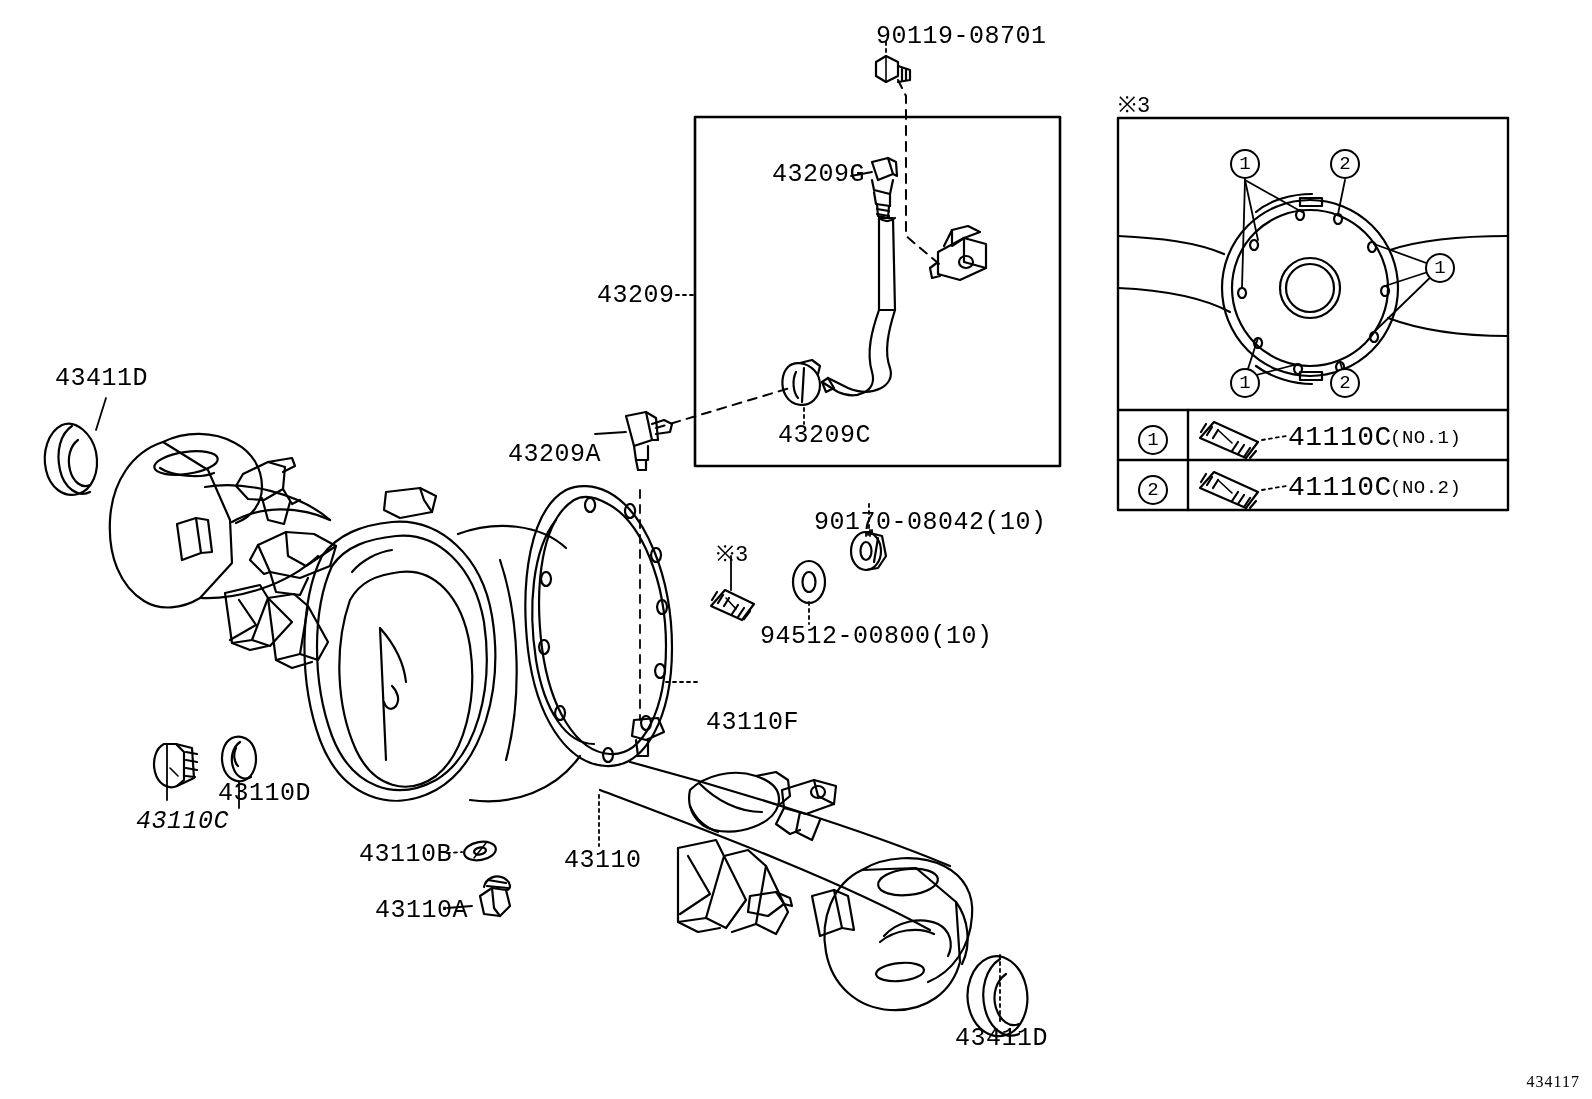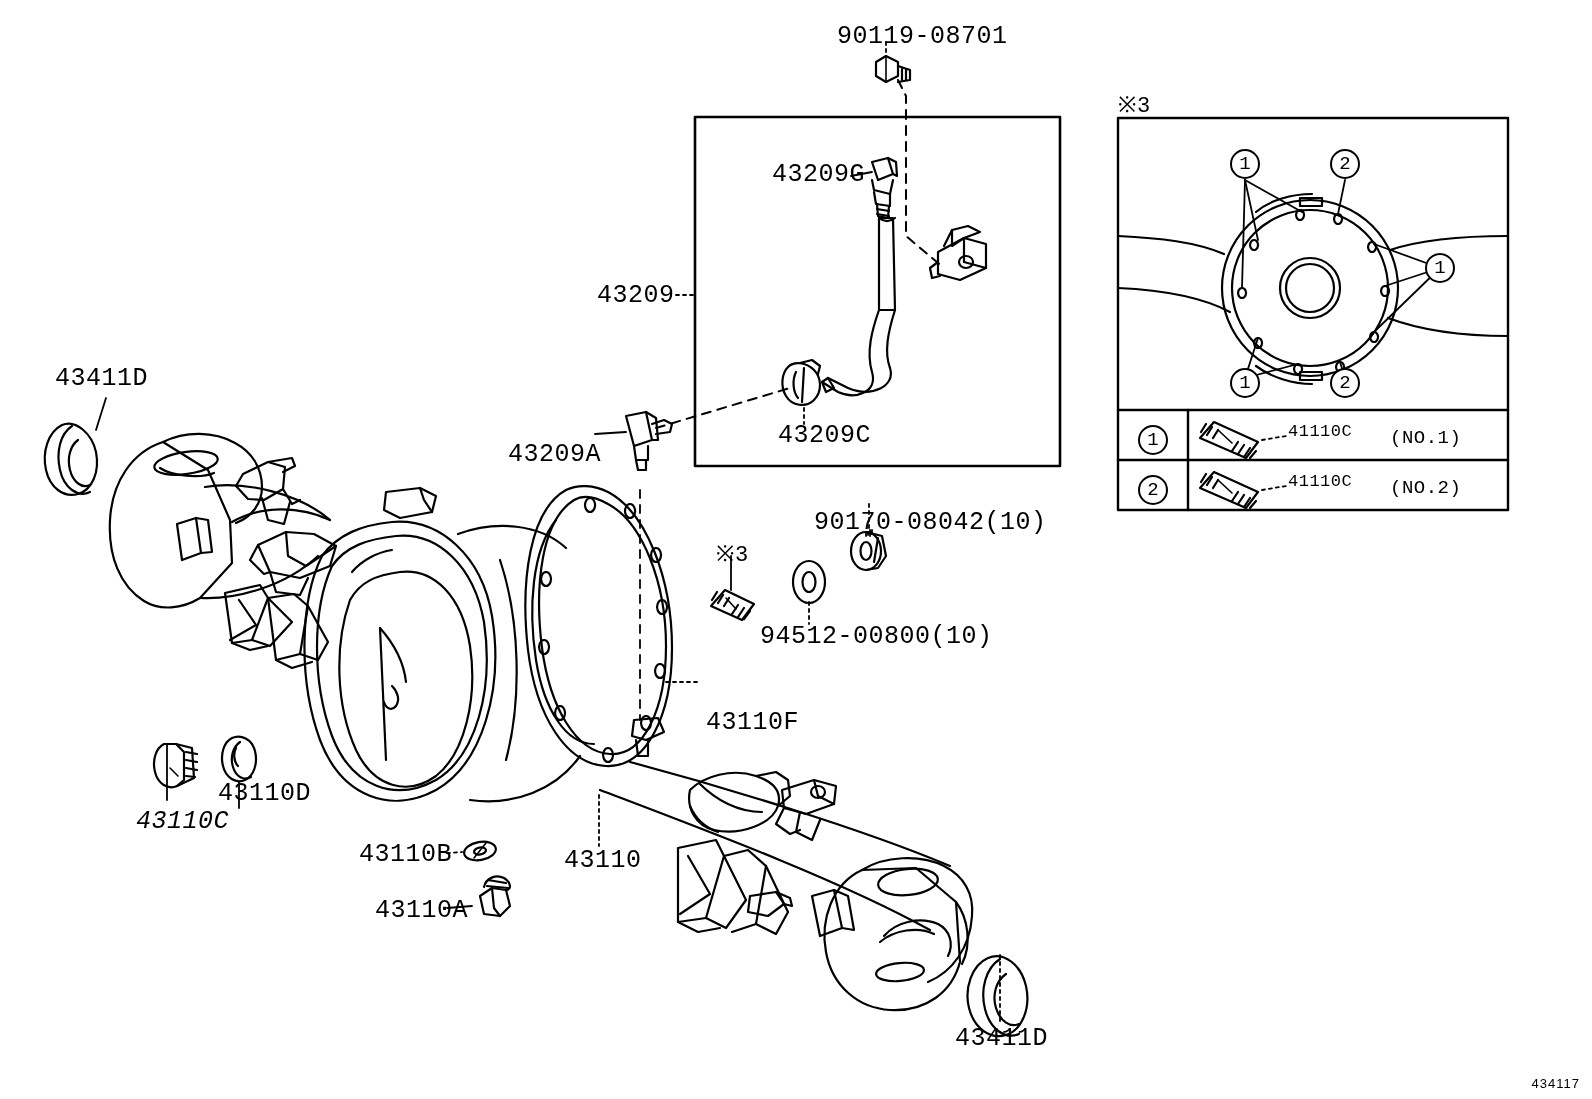--- a/index.html
+++ b/index.html
@@ -10,27 +10,27 @@
     color:#000;overflow:hidden;position:relative;
   }
   #stage{position:absolute;left:0;top:0;width:1592px;height:1099px;}
   svg#art{position:absolute;left:0;top:0;width:1592px;height:1099px;}
   .lbl{
     position:absolute;white-space:nowrap;
     font-family:"Liberation Mono","DejaVu Sans Mono",monospace;
     color:#000;letter-spacing:0.5px;
   }
   .lbl-main{font-size:25px;}
-  .lbl-tbl{font-size:17px;}
+  .lbl-tbl{font-size:28px;}
   .lbl-sub{font-size:19px;}
   .lbl-ref{font-size:22px;}
   .diagid{
     position:absolute;right:12px;bottom:8px;
-    font-size:13px;letter-spacing:1px;
-    font-family:Liberation Sans, sans-serif;
+    font-size:16px;letter-spacing:1px;
+    font-family:Liberation Serif, serif;
   }
   .circnum{
     position:absolute;width:30px;height:30px;border:2px solid #000;
     border-radius:50%;display:flex;align-items:center;justify-content:center;
     font-size:19px;font-family:"Liberation Mono","DejaVu Sans Mono",monospace;
     background:#fff;box-sizing:border-box;
   }
 </style>
 </head>
 <body>
@@ -379,21 +379,21 @@
       <path d="M866,532 L866,534 L866,536" stroke-width="1.8"></path>
       <path d="M870,530 L870,536" stroke-width="1.8" stroke-dasharray="3,4"></path>
       <path d="M870,532 L870,536" stroke-width="1.8"></path>
       <path d="M871,534 L871,532" stroke-width="1.8"></path>
       <path d="M872,534 L872,530" stroke-width="1.8"></path>
       <path d="M868,532 L868,535" stroke-width="1.8"></path>
       <path d="M869,504 L869,532" stroke-width="1.8" stroke-dasharray="3,4"></path>
     </g>
   </svg>
 
-  <div class="lbl lbl-main" style="left:837px;top:22px;">90119-08701</div>
+  <div class="lbl lbl-main" style="left:876px;top:22px;">90119-08701</div>
 
   <div class="lbl lbl-main" style="left:772px;top:160px;">43209G</div>
 
   <div class="lbl lbl-main" style="left:597px;top:281px;">43209</div>
 
   <div class="lbl lbl-main" style="left:778px;top:421px;">43209C</div>
 
   <div class="lbl lbl-main" style="left:508px;top:440px;">43209A</div>
 
   <div class="lbl lbl-main" style="left:55px;top:364px;">43411D</div>

